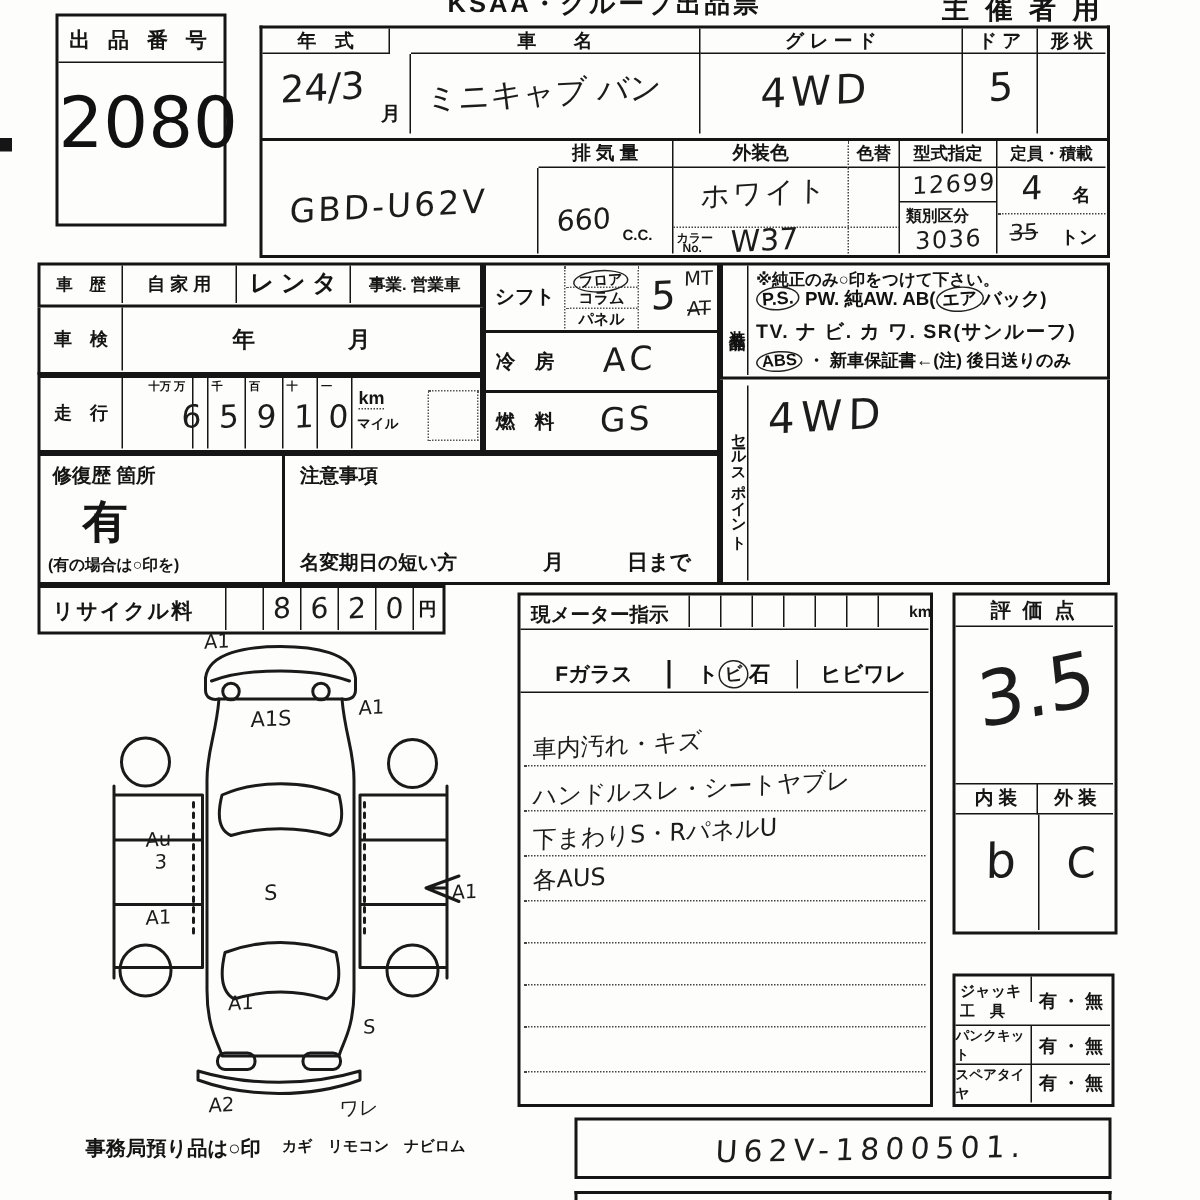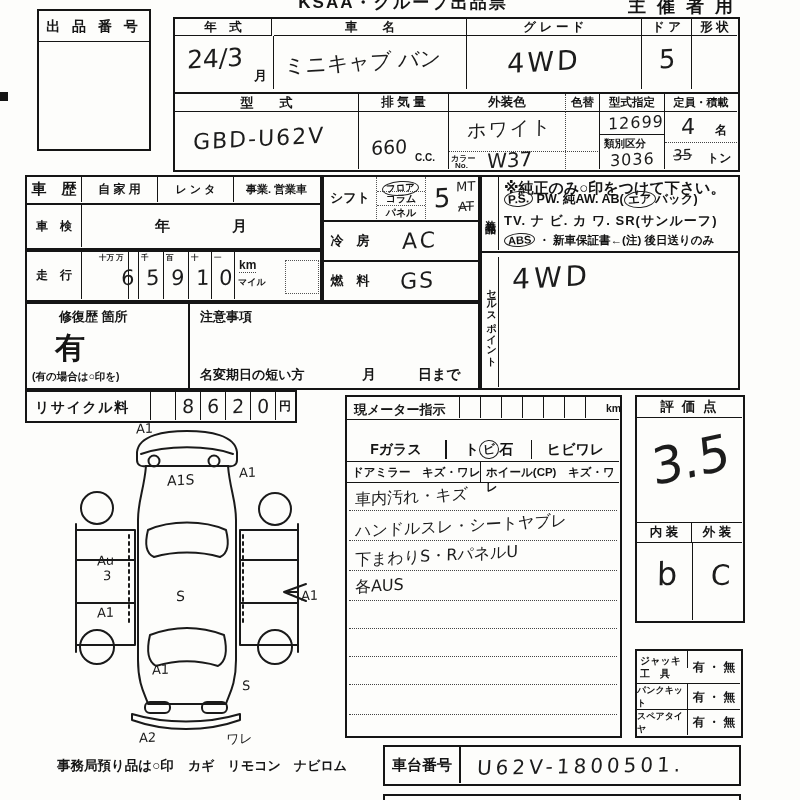--- a/index.html
+++ b/index.html
@@ -21,24 +21,25 @@
 
 <div class="sheet">
 
   <div class="abs lbl" style="left:238px;top:-9px;width:330px;text-align:center;font-size:17px;letter-spacing:2px;">KSAA・グループ出品票</div>
   <div class="abs lbl" style="left:628px;top:-6px;font-size:18px;letter-spacing:3px;">主 催 者 用</div>
   <div class="abs" style="left:0;top:92px;width:8px;height:9px;background:#151515;"></div>
 
   <div class="abs bx" style="left:37px;top:9px;width:114px;height:142px;">
     <div class="abs lbl" style="left:0;top:7px;width:100%;text-align:center;font-size:14px;letter-spacing:4px;">出 品 番 号</div>
     <div class="abs" style="left:0;top:30px;width:100%;border-top:1.6px solid #151515;"></div>
+    <div class="abs" style="left:0;top:44px;width:100%;text-align:center;font-size:47px;font-family:'DejaVu Sans',sans-serif;">2080</div>
   </div>
 
   <div class="abs bx" style="left:173px;top:17px;width:567px;height:75px;border-bottom:none;">
-    <div class="cell lbl ctr" style="left:0;top:0;width:97px;height:17px;font-size:12.5px;border-right:1.6px solid #151515;border-bottom:1.6px solid #151515;">年　式</div>
+    <div class="cell lbl ctr" style="left:0;top:0;width:85px;height:17px;font-size:12.5px;border-right:1.6px solid #151515;border-bottom:1.6px solid #151515;">年　式</div>
     <div class="cell lbl ctr" style="left:292px;top:0;width:175px;height:17px;font-size:12.5px;border-right:1.6px solid #151515;border-bottom:1.6px solid #151515;">グ レ ー ド</div>
     <div class="cell lbl ctr" style="left:99px;top:0;width:193px;height:17px;font-size:12.5px;border-right:1.6px solid #151515;border-bottom:1.6px solid #151515;">車　　名</div>
     <div class="cell lbl ctr" style="left:467px;top:0;width:50px;height:17px;font-size:12.5px;border-right:1.6px solid #151515;border-bottom:1.6px solid #151515;">ド ア</div>
     <div class="cell lbl ctr" style="left:517px;top:0;width:45px;height:17px;font-size:12.5px;border-bottom:1.6px solid #151515;">形 状</div>
     <div class="cell" style="left:0;top:17px;width:99px;height:53px;border-right:1.6px solid #151515;">
       <span class="hw" style="position:absolute;left:12px;top:8px;font-size:25px;">24/3</span>
       <span class="lbl" style="position:absolute;right:6px;bottom:4px;font-size:13px;">月</span>
     </div>
     <div class="cell" style="left:99px;top:17px;width:193px;height:53px;border-right:1.6px solid #151515;">
       <span class="hw" style="position:absolute;left:10px;top:12px;font-size:21px;white-space:nowrap;">ミニキャブ バン</span>
@@ -46,21 +47,20 @@
     <div class="cell" style="left:292px;top:17px;width:175px;height:53px;border-right:1.6px solid #151515;">
       <span class="hw" style="position:absolute;left:40px;top:10px;font-size:27px;letter-spacing:3px;">4WD</span>
     </div>
     <div class="cell" style="left:467px;top:17px;width:50px;height:53px;border-right:1.6px solid #151515;">
       <span class="hw" style="position:absolute;left:17px;top:8px;font-size:26px;">5</span>
     </div>
     <div class="cell" style="left:517px;top:17px;width:45px;height:53px;"></div>
   </div>
 
   <div class="abs bx" style="left:173px;top:92px;width:567px;height:80px;">
-    <div class="cell lbl ctr" style="left:0;top:0;width:184px;height:18px;font-size:13px;border-right:1.6px solid #151515;border-bottom:1.6px solid #151515;">型　　式</div>
     <div class="cell lbl ctr" style="left:184px;top:0;width:90px;height:18px;font-size:12.5px;border-right:1.6px solid #151515;border-bottom:1.6px solid #151515;">排 気 量</div>
     <div class="cell lbl ctr" style="left:274px;top:0;width:116px;height:18px;font-size:12.5px;border-bottom:1.6px solid #151515;">外装色</div>
     <div class="cell lbl ctr" style="left:390px;top:0;width:35px;height:18px;font-size:11.5px;border-right:1.6px solid #151515;border-bottom:1.6px solid #151515;border-left:1.4px dotted #444;">色替</div>
     <div class="cell lbl ctr" style="left:425px;top:0;width:65px;height:18px;font-size:11.5px;border-right:1.6px solid #151515;border-bottom:1.6px solid #151515;">型式指定</div>
     <div class="cell lbl ctr" style="left:490px;top:0;width:72px;height:18px;font-size:11px;border-bottom:1.6px solid #151515;">定員・積載</div>
 
     <div class="cell" style="left:0;top:18px;width:184px;height:57px;border-right:1.6px solid #151515;">
       <span class="hw" style="position:absolute;left:18px;top:14px;font-size:22px;letter-spacing:2px;">GBD-U62V</span>
     </div>
     <div class="cell" style="left:184px;top:18px;width:90px;height:57px;border-right:1.6px solid #151515;">
@@ -84,23 +84,23 @@
     <div class="cell" style="left:490px;top:18px;width:72px;height:57px;">
       <span class="hw" style="position:absolute;left:16px;top:2px;font-size:22px;">4</span>
       <span class="lbl" style="position:absolute;left:50px;top:10px;font-size:12px;">名</span>
       <div class="abs dotline" style="left:0;top:30px;width:100%;"></div>
       <span class="hw strike" style="position:absolute;left:8px;top:34px;font-size:15px;">35</span>
       <span class="lbl" style="position:absolute;left:42px;top:38px;font-size:12px;">トン</span>
     </div>
   </div>
 
   <div class="abs bx" style="left:25px;top:175px;width:297px;height:30px;">
-    <div class="cell lbl ctr" style="left:0;top:0;width:55px;height:25px;font-size:15px;border-right:1.6px solid #151515;">車　歴</div>
+    <div class="cell lbl ctr" style="left:0;top:0;width:55px;height:25px;font-size:11px;border-right:1.6px solid #151515;">車　歴</div>
     <div class="cell lbl ctr" style="left:55px;top:0;width:76px;height:25px;font-size:12px;border-right:1.6px solid #151515;">自 家 用</div>
-    <div class="cell lbl ctr" style="left:131px;top:0;width:76px;height:25px;font-size:11px;border-right:1.6px solid #151515;">レ ン タ</div>
+    <div class="cell lbl ctr" style="left:131px;top:0;width:76px;height:25px;font-size:16px;border-right:1.6px solid #151515;">レ ン タ</div>
     <div class="cell lbl ctr" style="left:207px;top:0;width:85px;height:25px;font-size:11px;">事業. 営業車</div>
   </div>
 
   <div class="abs bx" style="left:25px;top:205px;width:297px;height:45px;border-top:none;">
     <div class="cell lbl ctr" style="left:0;top:0;width:55px;height:42px;font-size:12px;border-right:1.6px solid #151515;">車　検</div>
     <span class="lbl" style="position:absolute;left:128px;top:12px;font-size:15px;">年</span>
     <span class="lbl" style="position:absolute;left:205px;top:12px;font-size:15px;">月</span>
   </div>
 
   <div class="abs bx" style="left:25px;top:250px;width:297px;height:52px;">
@@ -151,37 +151,37 @@
     <div class="cell lbl ctr" style="left:0;top:0;width:52px;height:37px;font-size:13px;">冷　房</div>
     <span class="hw" style="position:absolute;left:78px;top:6px;font-size:22px;letter-spacing:3px;">AC</span>
   </div>
   <div class="abs bx" style="left:322px;top:262px;width:158px;height:40px;border-top:none;">
     <div class="cell lbl ctr" style="left:0;top:0;width:52px;height:37px;font-size:13px;">燃　料</div>
     <span class="hw" style="position:absolute;left:76px;top:6px;font-size:22px;letter-spacing:2px;">GS</span>
   </div>
 
   <div class="abs bx" style="left:480px;top:175px;width:260px;height:78px;">
     <div class="cell vlab ctr" style="left:0;top:0;width:17px;height:73px;font-size:11px;border-right:1.3px solid #151515;">装備品</div>
-    <span class="lbl" style="position:absolute;left:22px;top:2px;font-size:15px;">※純正のみ○印をつけて下さい。</span>
+    <span class="lbl" style="position:absolute;left:22px;top:2px;font-size:11px;">※純正のみ○印をつけて下さい。</span>
     <div class="abs" style="left:22px;top:14px;font-size:12.5px;font-weight:bold;white-space:nowrap;">
       <span class="circ" style="font-size:12px;">P.S.</span><span> PW.  純AW.  AB(</span><span class="circ" style="font-size:11.5px;">エア</span><span>バック)</span>
     </div>
     <div class="abs lbl" style="left:22px;top:35px;font-size:13px;letter-spacing:1px;white-space:nowrap;text-align:center;">TV.  ナ ビ.  カ ワ.  SR(サンルーフ)</div>
     <div class="abs" style="left:22px;top:56px;font-size:11.5px;font-weight:bold;white-space:nowrap;">
       <span class="circ" style="font-size:11px;">ABS</span><span> ・ 新車保証書←(注) 後日送りのみ</span>
     </div>
   </div>
 
   <div class="abs bx" style="left:480px;top:253px;width:260px;height:137px;border-top:none;">
     <div class="cell vlab" style="left:0;top:4px;width:17px;height:130px;font-size:10px;letter-spacing:0;border-right:1.3px solid #151515;text-align:center;">セールスポイント</div>
     <span class="hw" style="position:absolute;left:30px;top:8px;font-size:28px;letter-spacing:4px;">4WD</span>
   </div>
 
   <div class="abs bx" style="left:25px;top:302px;width:165px;height:88px;">
-    <span class="lbl" style="position:absolute;left:8px;top:4px;font-size:13px;margin-left:24px;">修復歴 箇所</span>
+    <span class="lbl" style="position:absolute;left:8px;top:4px;font-size:13px;">修復歴 箇所</span>
     <span class="lbl" style="position:absolute;left:28px;top:24px;font-size:30px;">有</span>
     <span class="lbl" style="position:absolute;left:5px;top:66px;font-size:10.5px;">(有の場合は○印を)</span>
   </div>
   <div class="abs bx" style="left:190px;top:302px;width:290px;height:88px;border-left:none;">
     <span class="lbl" style="position:absolute;left:10px;top:4px;font-size:13px;">注意事項</span>
     <span class="lbl" style="position:absolute;left:10px;top:62px;font-size:13px;">名変期日の短い方</span>
     <span class="lbl" style="position:absolute;left:172px;top:62px;font-size:14px;">月</span>
     <span class="lbl" style="position:absolute;left:228px;top:62px;font-size:14px;">日まで</span>
   </div>
 
@@ -254,25 +254,20 @@
     </div>
     <div class="cell" style="left:0;top:43px;width:272px;height:22px;border-bottom:1.5px solid #151515;">
       <div class="cell lbl ctr" style="left:0;top:0;width:100px;height:19px;font-size:14px;border-right:2px solid #151515;">Fガラス</div>
       <div class="cell ctr" style="left:100px;top:0;width:85px;height:19px;border-right:1.4px solid #151515;font-weight:bold;font-size:14px;">
         <span>ト</span>
           <span class="circ hw" style="font-size:12px;">ビ</span>
           <span>石</span>
       </div>
       <div class="cell lbl ctr" style="left:185px;top:0;width:87px;height:19px;font-size:14px;">ヒビワレ</div>
     </div>
-    <div class="cell" style="left:0;top:65px;width:272px;height:21px;border-bottom:1.8px solid #151515;">
-      <span class="lbl" style="position:absolute;left:5px;top:3px;font-size:11.5px;">ドアミラー　キズ・ワレ</span>
-      <div class="abs" style="left:133px;top:0;height:100%;border-left:1.4px solid #151515;"></div>
-      <span class="lbl" style="position:absolute;left:139px;top:3px;font-size:11.5px;">ホイール(CP)　キズ・ワレ</span>
-    </div>
     <div class="abs dotline" style="left:2px;top:113px;width:268px;"></div>
     <div class="abs dotline" style="left:2px;top:143px;width:268px;"></div>
     <div class="abs dotline" style="left:2px;top:173px;width:268px;"></div>
     <div class="abs dotline" style="left:2px;top:203px;width:268px;"></div>
     <div class="abs dotline" style="left:2px;top:231px;width:268px;"></div>
     <div class="abs dotline" style="left:2px;top:259px;width:268px;"></div>
     <div class="abs dotline" style="left:2px;top:287px;width:268px;"></div>
     <div class="abs dotline" style="left:2px;top:317px;width:268px;"></div>
     <span class="abs hw" style="left:8px;top:90px;font-size:16px;white-space:nowrap;">車内汚れ・キズ</span>
     <span class="abs hw" style="left:8px;top:119px;font-size:16px;white-space:nowrap;">ハンドルスレ・シートヤブレ</span>
@@ -302,21 +297,20 @@
       <div class="cell ctr lbl" style="left:0;top:0;width:51px;height:26px;font-size:9px;border-right:1.4px solid #151515;">パンクキット</div>
       <div class="cell ctr lbl" style="left:51px;top:0;width:52px;height:26px;font-size:12px;">有 ・ 無</div>
     </div>
     <div class="cell" style="left:0;top:59px;width:103px;height:25px;">
       <div class="cell ctr lbl" style="left:0;top:0;width:51px;height:25px;font-size:9px;border-right:1.4px solid #151515;">スペアタイヤ</div>
       <div class="cell ctr lbl" style="left:51px;top:0;width:52px;height:25px;font-size:12px;">有 ・ 無</div>
     </div>
   </div>
 
   <div class="abs bx" style="left:383px;top:745px;width:358px;height:41px;">
-    <div class="cell lbl ctr" style="left:0;top:0;width:76px;height:36px;font-size:15px;border-right:2px solid #151515;">車台番号</div>
     <span class="hw" style="position:absolute;left:92px;top:7px;font-size:20px;letter-spacing:4px;transform:rotate(-1deg) skewX(-4deg);">U62V-1800501.</span>
   </div>
   <div class="abs bx" style="left:383px;top:794px;width:358px;height:8px;border-bottom:none;"></div>
 
   <span class="abs lbl" style="left:57px;top:757px;font-size:13.5px;">事務局預り品は○印</span>
-  <span class="abs lbl" style="left:188px;top:757px;font-size:13px;">カギ　リモコン　ナビロム</span>
+  <span class="abs lbl" style="left:188px;top:757px;font-size:10px;">カギ　リモコン　ナビロム</span>
 
 </div>
 
 </body></html>

